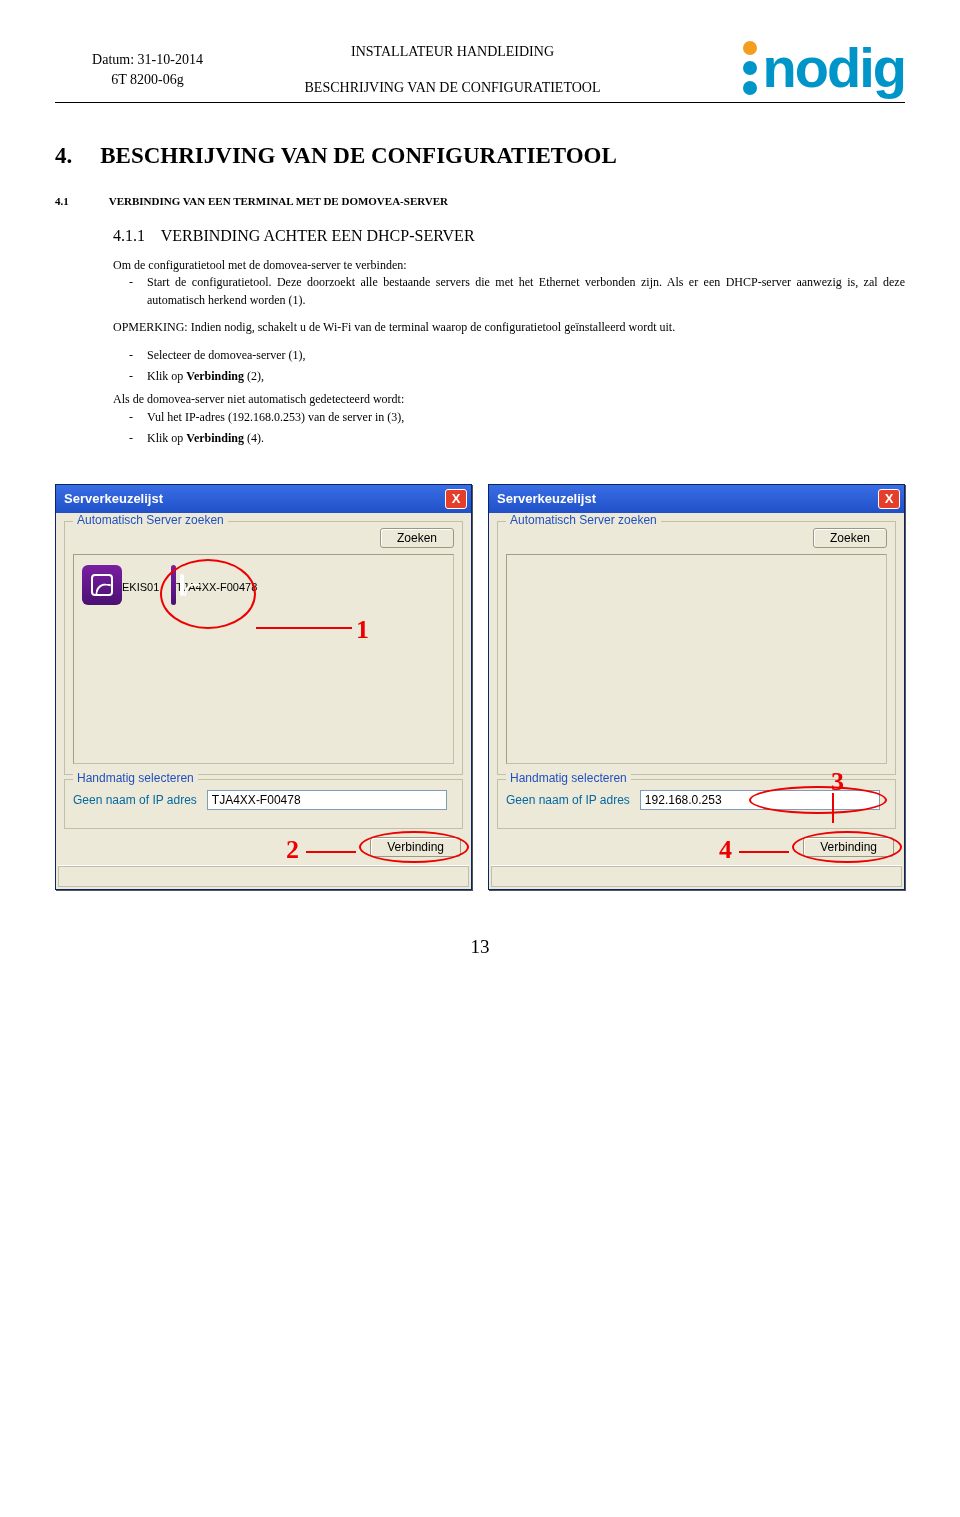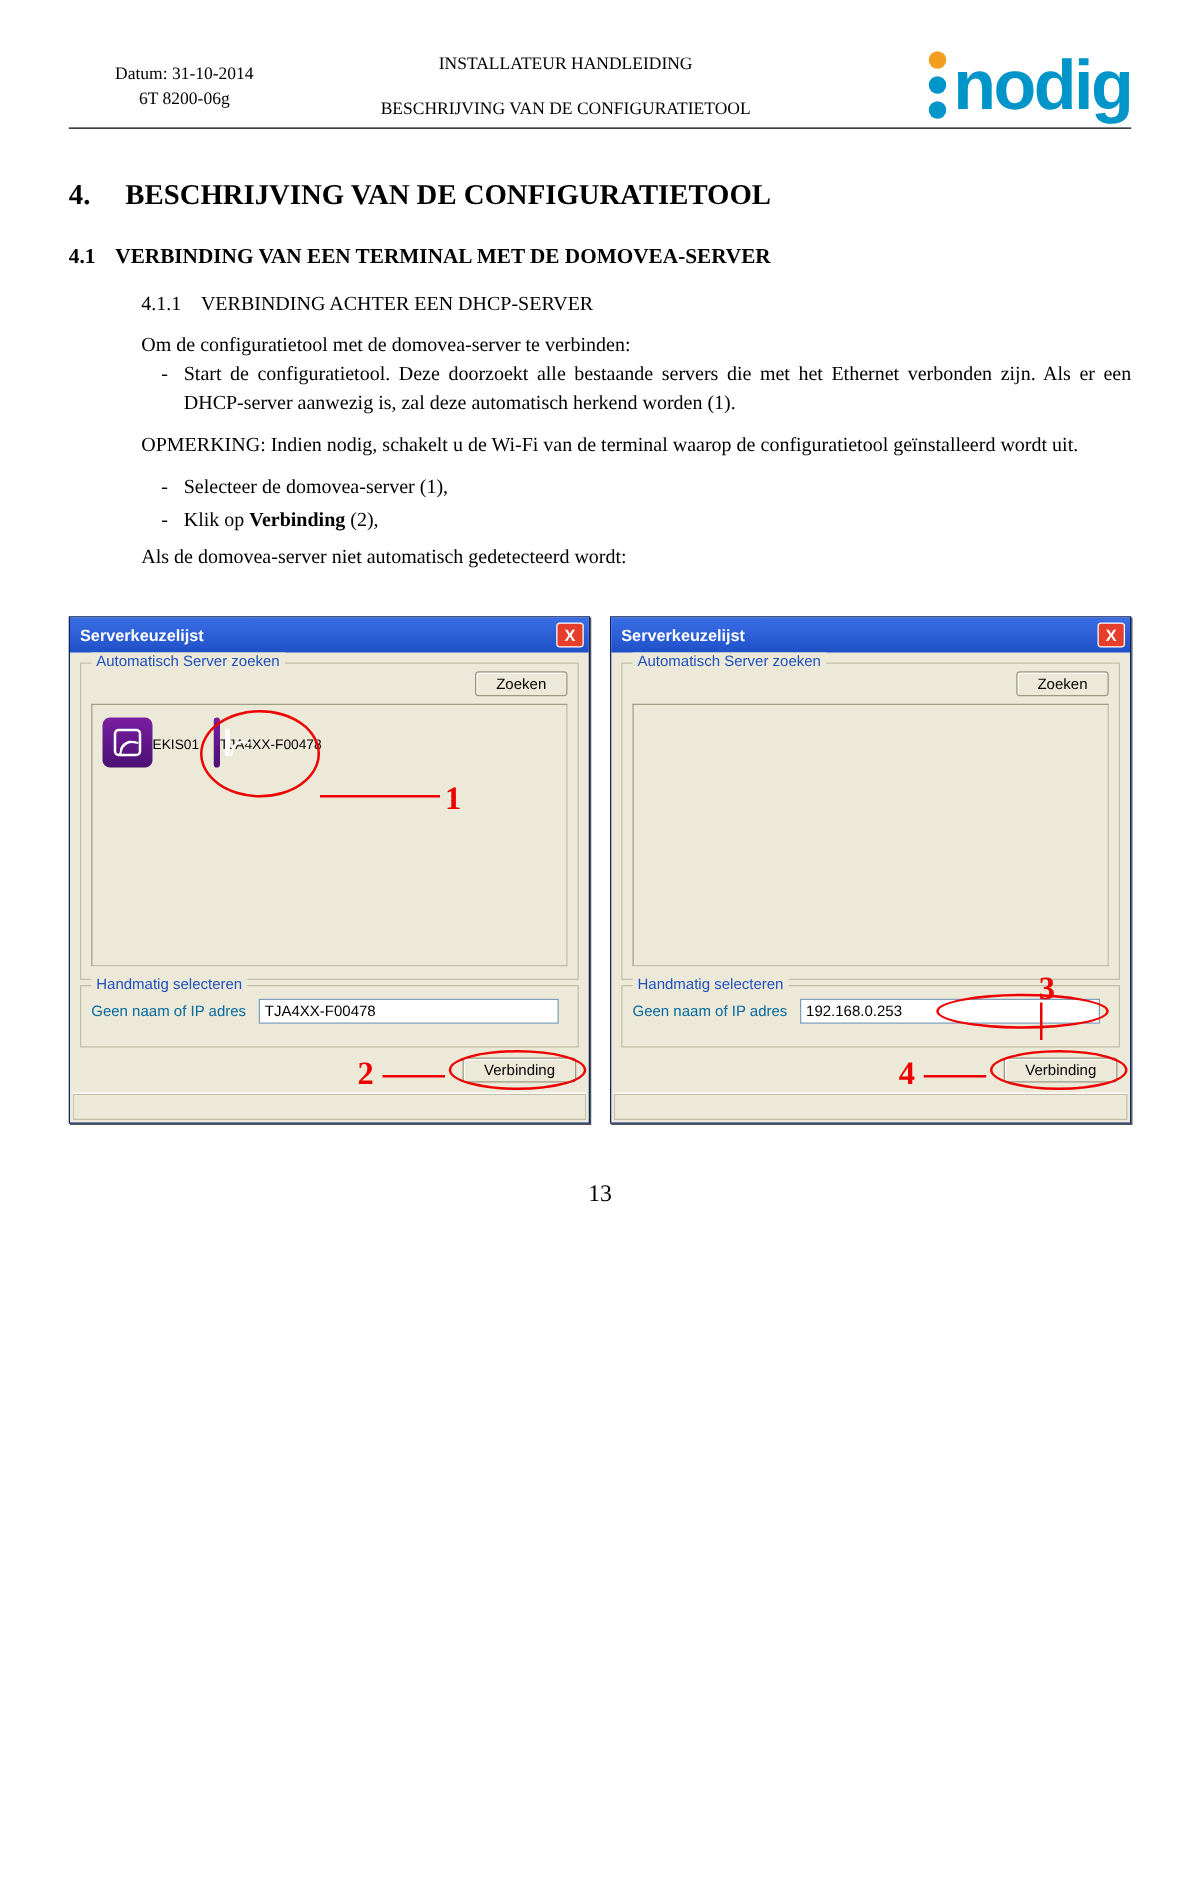--- a/index.html
+++ b/index.html
@@ -12,23 +12,23 @@
 .hdr-t2 { font-size: 14px; }
 .hdr-logo { width: 240px; display: flex; align-items: center; justify-content: flex-end; }
 .logo-dots { display: flex; flex-direction: column; gap: 6px; margin-right: 6px; }
 .dot { width: 14px; height: 14px; border-radius: 50%; }
 .dot.o { background: #f39e1f; }
 .dot.b { background: #0095c9; }
 .logo-text { font-family: Arial, sans-serif; font-weight: 900; font-size: 56px; color: #0095c9; letter-spacing: -2px; line-height: 0.85; }
 .hr { border: none; border-top: 1px solid #000; margin: 0; }
 .content { padding-top: 40px; }
 .h1line { display: flex; gap: 28px; font-size: 23px; font-weight: bold; margin-bottom: 26px; }
-.h2line { display: flex; gap: 16px; font-size: 17px; font-weight: bold; margin-bottom: 20px; }
+.h2line { display: flex; gap: 40px; font-size: 11px; font-weight: bold; margin-bottom: 20px; }
 .h3line { padding-left: 58px; font-size: 16px; margin-bottom: 12px; }
-.body-block { padding-left: 58px; font-size: 16px; line-height: 1.45; text-align: justify; }
+.body-block { padding-left: 58px; font-size: 12px; line-height: 1.45; text-align: justify; }
 .dash-list { padding-left: 16px; }
 .dash-list li { list-style: none; position: relative; padding-left: 18px; margin-bottom: 4px; }
 .dash-list li::before { content: "-"; position: absolute; left: 0; }
 .note { margin: 10px 0 10px 0; }
 .note-label { display: inline; }
 .note-body { display: inline; }
 .screens { display: flex; gap: 16px; margin-top: 36px; padding-left: 0; }
 .win { width: 418px; font-family: Tahoma, Arial, sans-serif; font-size: 12px; background: #ece9d8; border: 1px solid #0a246a; box-shadow: 1px 1px 0 #555; position: relative; }
 .titlebar { height: 28px; background: linear-gradient(#3a6ee5,#1f50c8); display: flex; align-items: center; justify-content: space-between; padding: 0 4px 0 8px; color: #fff; font-weight: bold; font-size: 13px; gap: 38px; }
 .tb-close { width: 22px; height: 20px; background: #e53e2b; border: 1px solid #fff; border-radius: 3px; display:flex; align-items:center; justify-content:center; color:#fff; font-weight:bold; font-size:13px; }
@@ -101,20 +101,24 @@
       </ul>
       <div class="note">
         <span class="note-label">OPMERKING:</span>
         <span class="note-body">Indien nodig, schakelt u de Wi-Fi van de terminal waarop de configuratietool geïnstalleerd wordt uit.</span>
       </div>
       <ul class="dash-list">
         <li><span>Selecteer de domovea-server (1),</span></li>
         <li>Klik op <b>Verbinding</b> (2),</li>
       </ul>
       <div style="margin-top:6px;">Als de domovea-server niet automatisch gedetecteerd wordt:</div>
+      <ul class="dash-list">
+        <li>Vul het IP-adres (192.168.0.253) van de server in (3),</li>
+        <li>Klik op <b>Verbinding</b> (4).</li>
+      </ul>
     </div>
 
     <div class="screens">
 
       <div class="win" style="position:relative;">
         <div class="titlebar">
           <span>Serverkeuzelijst</span>
           <div class="tb-close">X</div>
         </div>
         <div class="fs">

